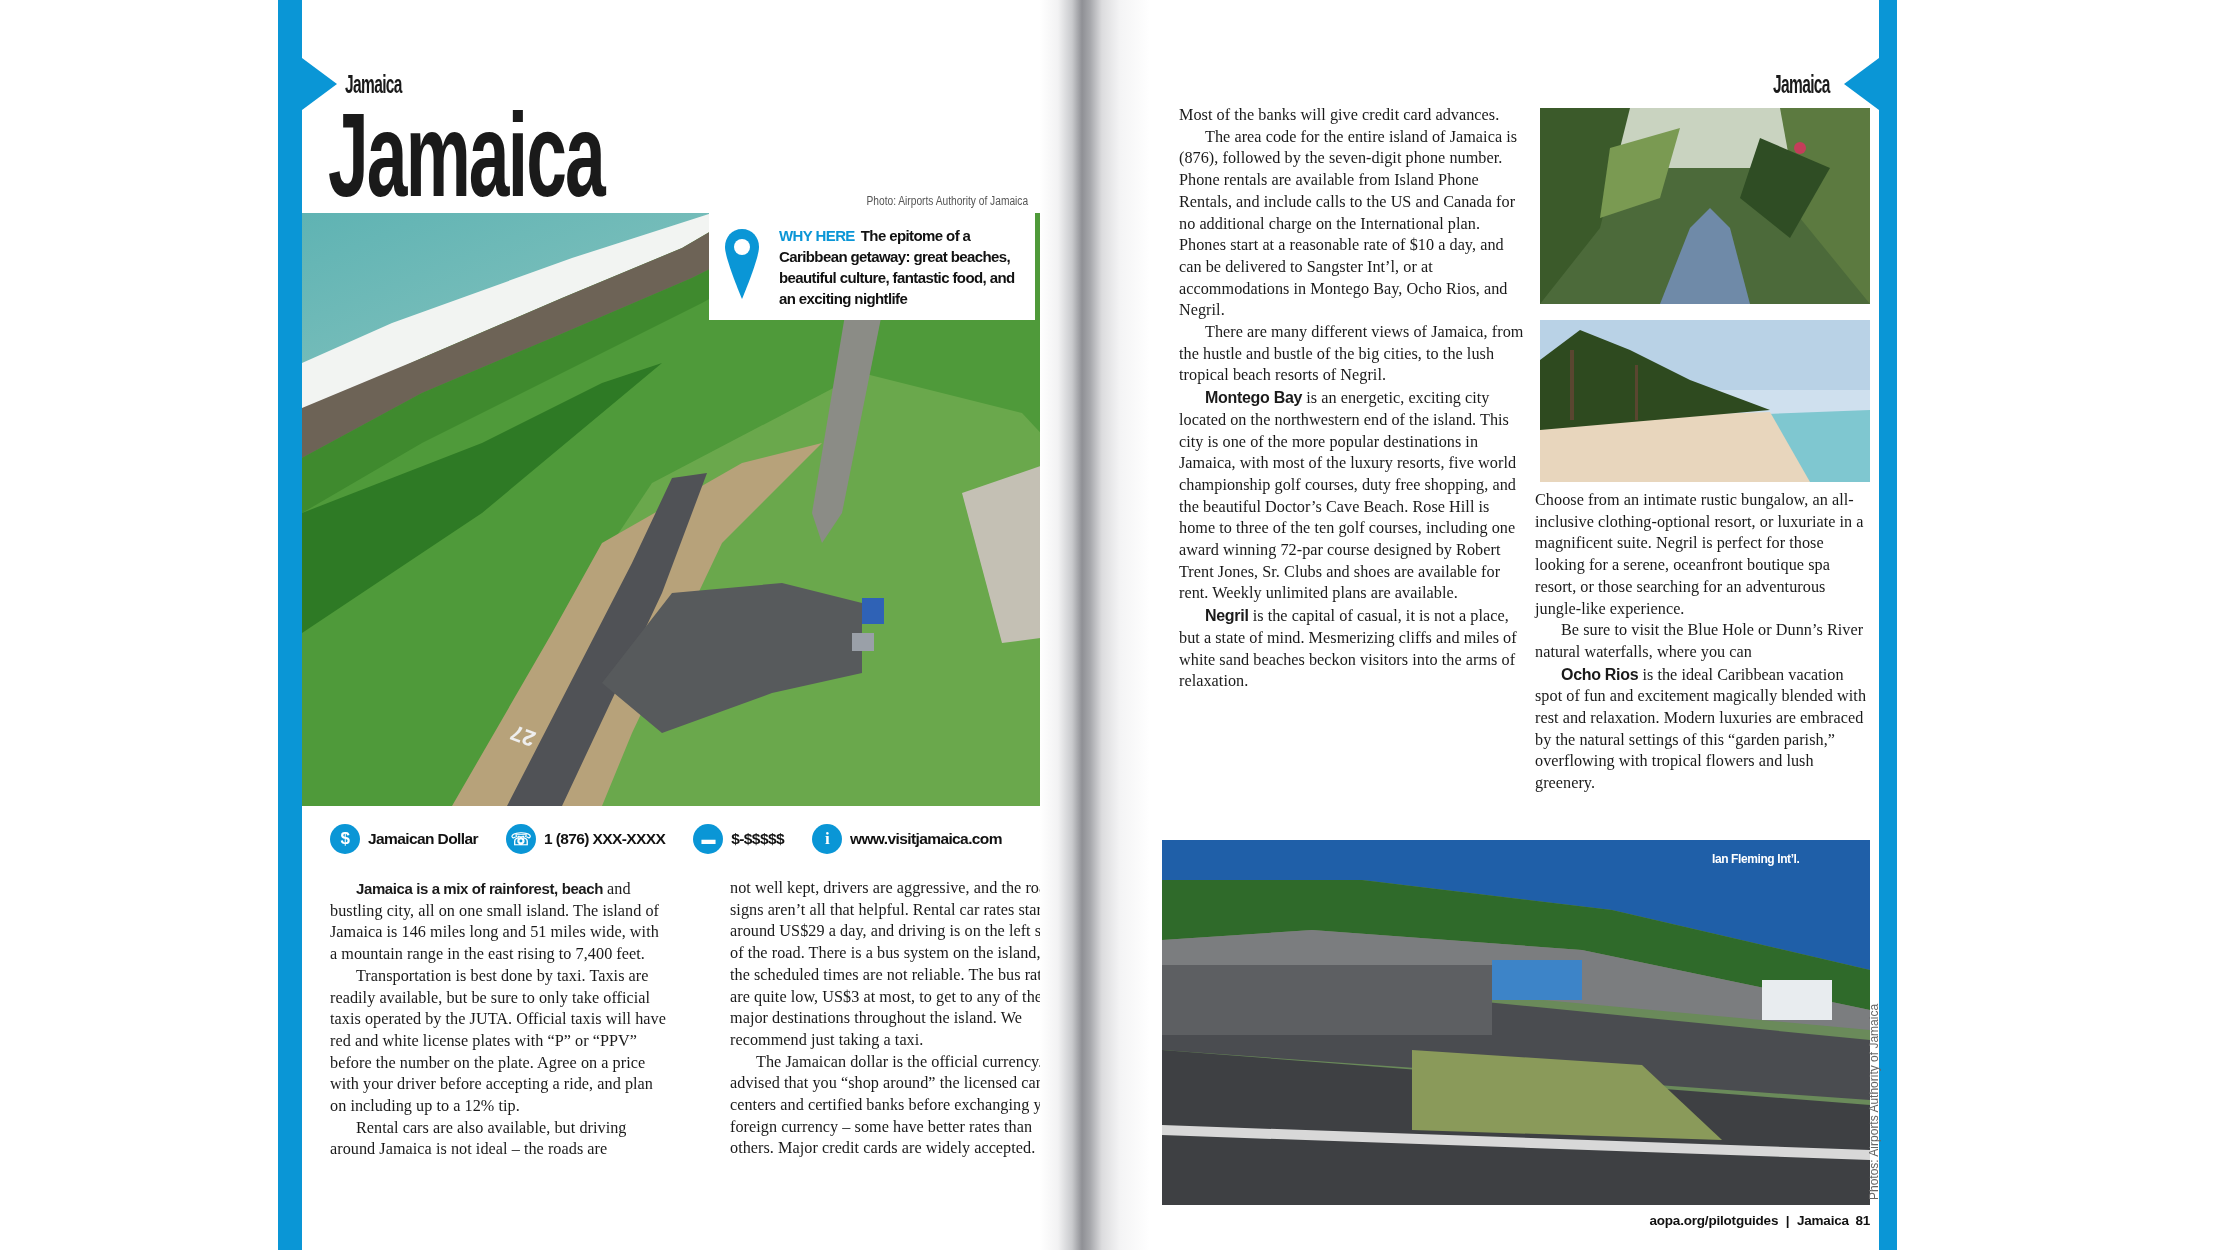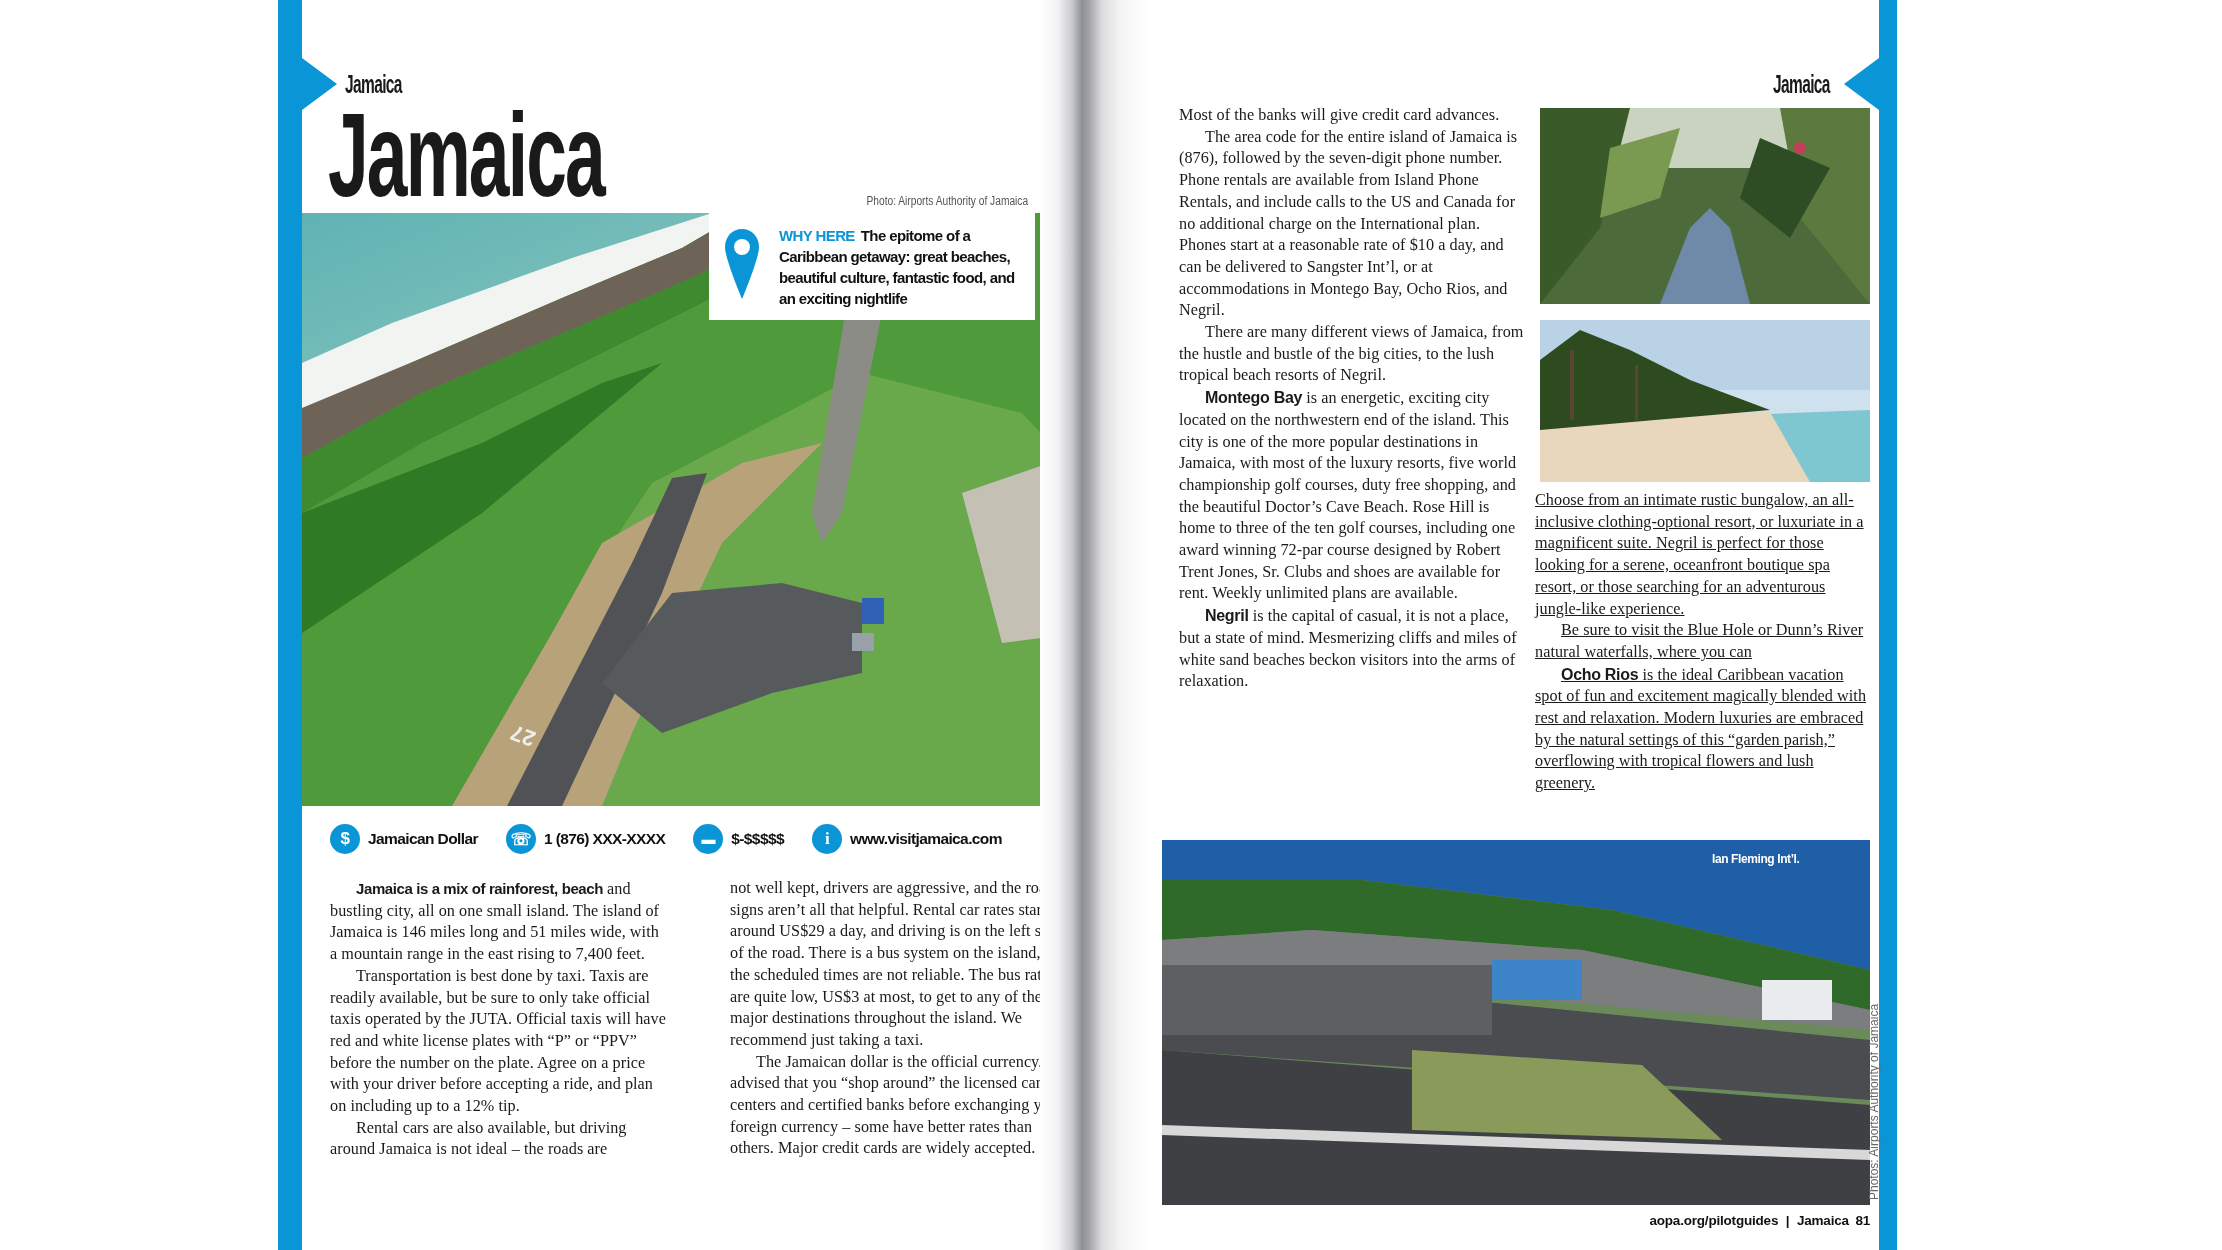--- a/index.html
+++ b/index.html
@@ -142,21 +142,21 @@
   </svg>
 </div>
 
 <div class="col" style="left:1162px;top:105px;width:345px;margin-left:17px;">
   <p class="noind">Most of the banks will give credit card advances.</p>
   <p>The area code for the entire island of Jamaica is (876), followed by the seven-digit phone number. Phone rentals are available from Island Phone Rentals, and include calls to the US and Canada for no additional charge on the International plan. Phones start at a reasonable rate of $10 a day, and can be delivered to Sangster Int’l, or at accommodations in Montego Bay, Ocho Rios, and Negril.</p>
   <p>There are many different views of Jamaica, from the hustle and bustle of the big cities, to the lush tropical beach resorts of Negril.</p>
   <p><span class="kw">Montego Bay</span><span> is an energetic, exciting city located on the northwestern end of the island. This city is one of the more popular destinations in Jamaica, with most of the luxury resorts, five world championship golf courses, duty free shopping, and the beautiful Doctor’s Cave Beach. Rose Hill is home to three of the ten golf courses, including one award winning 72-par course designed by Robert Trent Jones, Sr. Clubs and shoes are available for rent. Weekly unlimited plans are available.</span></p>
   <p><span class="kw">Negril</span><span> is the capital of casual, it is not a place, but a state of mind. Mesmerizing cliffs and miles of white sand beaches beckon visitors into the arms of relaxation.</span></p>
 </div>
-<div class="col" style="left:1535px;top:490px;width:338px;text-decoration:underline;">
+<div class="col" style="left:1535px;top:490px;width:338px;">
   <p class="noind">Choose from an intimate rustic bungalow, an all-inclusive clothing-optional resort, or luxuriate in a magnificent suite. Negril is perfect for those looking for a serene, oceanfront boutique spa resort, or those searching for an adventurous jungle-like experience.</p>
   <p>Be sure to visit the Blue Hole or Dunn’s River natural waterfalls, where you can</p>
   <p><span class="kw">Ocho Rios</span><span> is the ideal Caribbean vacation spot of fun and excitement magically blended with rest and relaxation. Modern luxuries are embraced by the natural settings of this “garden parish,” overflowing with tropical flowers and lush greenery.</span></p>
 </div>
 
 <div class="photo" style="left:1162px;top:840px;width:708px;height:365px;">
   <svg width="708" height="365" viewBox="0 0 708 365" preserveAspectRatio="none">
     <rect width="708" height="365" fill="#6a8a5a"></rect>
     <polygon points="0,0 708,0 708,130 450,70 200,40 0,40" fill="#1f5fa8"></polygon>
     <polygon points="0,40 200,40 450,70 708,130 708,170 420,110 150,90 0,100" fill="#2f6a2a"></polygon>

